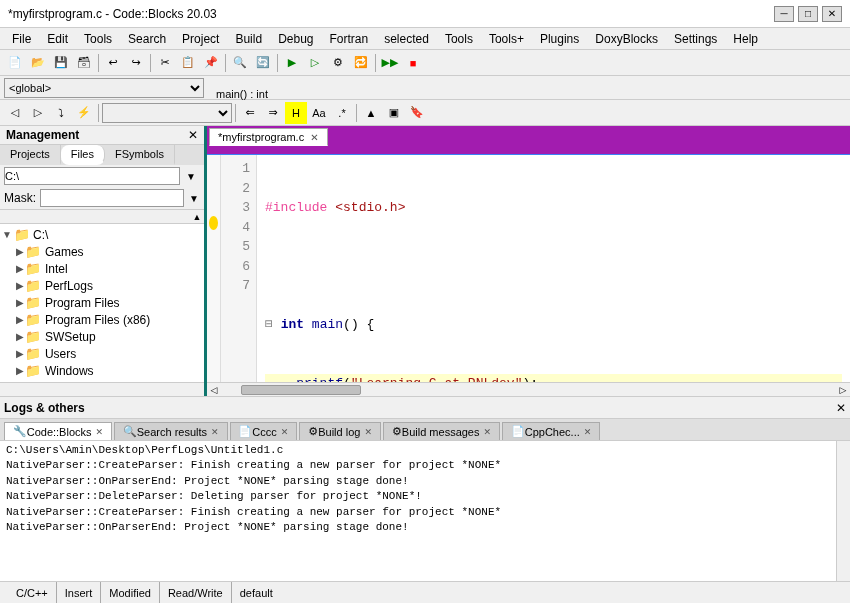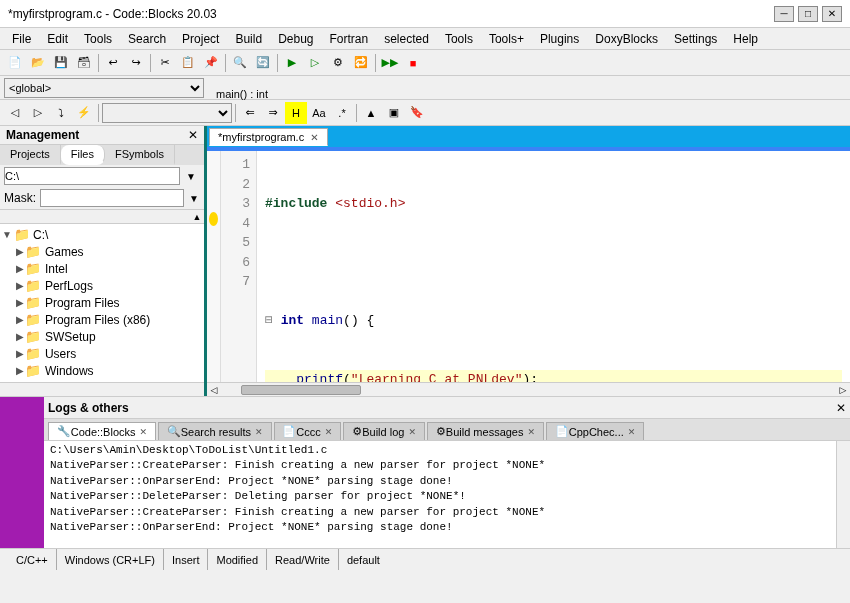--- a/index.html
+++ b/index.html
@@ -41,37 +41,37 @@
     #sidebar-mask { display: flex; align-items: center; padding: 2px 4px; gap: 4px; }
     #mask-label { font-size: 12px; }
     #mask-input { flex: 1; height: 18px; font-size: 11px; border: 1px solid #999; }
     #sidebar-tree { flex: 1; overflow-y: auto; padding: 2px 0; }
     .tree-item { display: flex; align-items: center; padding: 1px 2px; cursor: pointer; font-size: 12px; }
     .tree-expand { font-size: 10px; color: #555; margin-right: 2px; cursor: pointer; }
     .folder-icon { color: #dcb55a; margin-right: 3px; font-size: 13px; }
     
     
     #editor-area { flex: 1; display: flex; flex-direction: column; background: #fff; }
-    #editor-tabs { display: flex; background: #0ea5e9; border-bottom: 4px solid #3b82f6; padding: 2px 2px 1px 2px; }
+    #editor-tabs { display: flex; background: #a21caf; border-bottom: 1px solid #3b82f6; padding: 2px 2px 8px 2px; }
     .editor-tab { display: flex; align-items: center; padding: 2px 8px; font-size: 11px; cursor: pointer; background: #d0d0d0; border: 1px solid #aaa; border-bottom: none; margin-right: 2px; }
     .editor-tab.active { background: #fff; border-bottom: 1px solid #fff; }
     .editor-tab .close-btn { margin-left: 6px; font-size: 10px; color: #555; }
     #editor-content { flex: 1; overflow: auto; font-family: 'Courier New', monospace; font-size: 13px; position: relative; background: #fff; }
     .code-area { display: flex; height: 100%; }
     .line-numbers { background: #f5f5f5; border-right: 1px solid #ddd; padding: 4px 6px; text-align: right; color: #888; font-size: 13px; line-height: 1.5; min-width: 36px; user-select: none; }
     .code-content { padding: 4px 8px; flex: 1; line-height: 1.5; white-space: pre; color: #000; }
     
     
     .kw { color: #00008b; font-weight: bold; }
     .fn { color: #00008b; }
     .str { color: #a31515; }
-    .pp { color: #14532d; font-weight: bold; }
-    
-    
-    #logs-container { height: 152px; background: #a21caf; border-top: 1px solid #ccc; display: flex; flex-direction: column; padding-left: 44px; }
+    .pp { color: #ec4899; }
+    
+    
+    #logs-container { height: 185px; background: #f97316; border-top: 1px solid #ccc; display: flex; flex-direction: column; }
     #logs-header { background: #f0f0f0; height: 22px; display: flex; align-items: center; justify-content: space-between; border-bottom: 1px solid #ccc; padding: 0 4px; }
     #logs-title { font-size: 12px; font-weight: bold; }
     #logs-close { font-size: 12px; cursor: pointer; }
     #logs-tabs { background: #e0e0e0; height: 22px; display: flex; align-items: flex-end; border-bottom: 1px solid #ccc; padding: 0 4px; overflow: hidden; }
     .log-tab { display: flex; align-items: center; padding: 2px 8px; font-size: 11px; cursor: pointer; background: #d0d0d0; border: 1px solid #aaa; border-bottom: none; margin-right: 2px; }
     .log-tab.active { background: #fff; }
     .log-tab .tab-close { margin-left: 4px; font-size: 9px; color: #555; }
     #logs-content { flex: 1; overflow-y: auto; padding: 2px 6px; font-size: 11px; font-family: 'Courier New', monospace; background: #fff; }
     .log-line { line-height: 1.4; color: #000; }
     .log-line.warning { color: #cc6600; }
@@ -354,39 +354,36 @@
       <span class="tab-close">✕</span>
     </div>
     <div class="log-tab">
       <span>📄</span>
       <span>CppChec...</span>
       <span class="tab-close">✕</span>
     </div>
   </div>
   <div style="display:flex;flex:1;overflow:hidden;">
     <div id="logs-content">
-      <div class="log-line">C:\Users\Amin\Desktop\ToDoList\Untitled1.c</div>
+      <div class="log-line">C:\Users\Amin\Desktop\PerfLogs\Untitled1.c</div>
       <div class="log-line">NativeParser::CreateParser: Finish creating a new parser for project *NONE*</div>
       <div class="log-line">NativeParser::OnParserEnd: Project *NONE* parsing stage done!</div>
       <div class="log-line">NativeParser::DeleteParser: Deleting parser for project *NONE*!</div>
       <div class="log-line">NativeParser::CreateParser: Finish creating a new parser for project *NONE*</div>
       <div class="log-line">NativeParser::OnParserEnd: Project *NONE* parsing stage done!</div>
     </div>
     <div class="vscroll" style="width:14px;"></div>
   </div>
 </div>
 
 <div id="status-bar">
   <div class="status-seg">
     <span>C/C++</span>
   </div>
   <div class="status-seg">
-    <span>Windows (CR+LF)</span>
-  </div>
-  <div class="status-seg">
     <span>Insert</span>
   </div>
   <div class="status-seg">
     <span>Modified</span>
   </div>
   <div class="status-seg">
     <span>Read/Write</span>
   </div>
   <div class="status-seg">
     <span>default</span>

